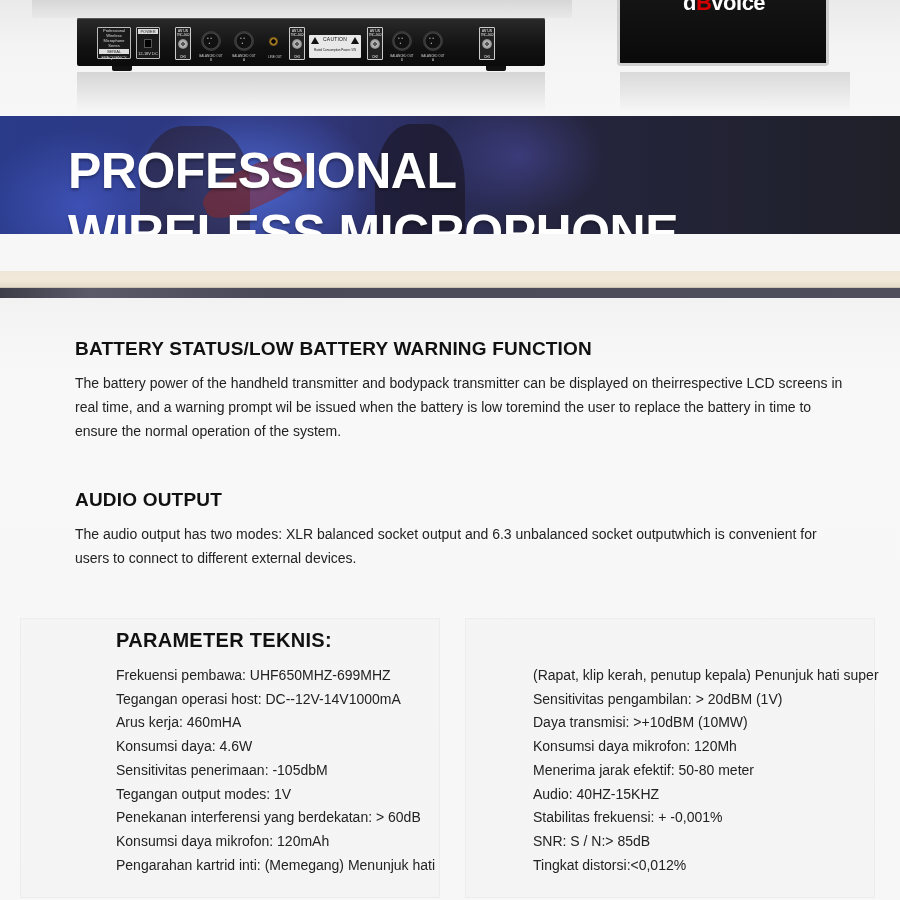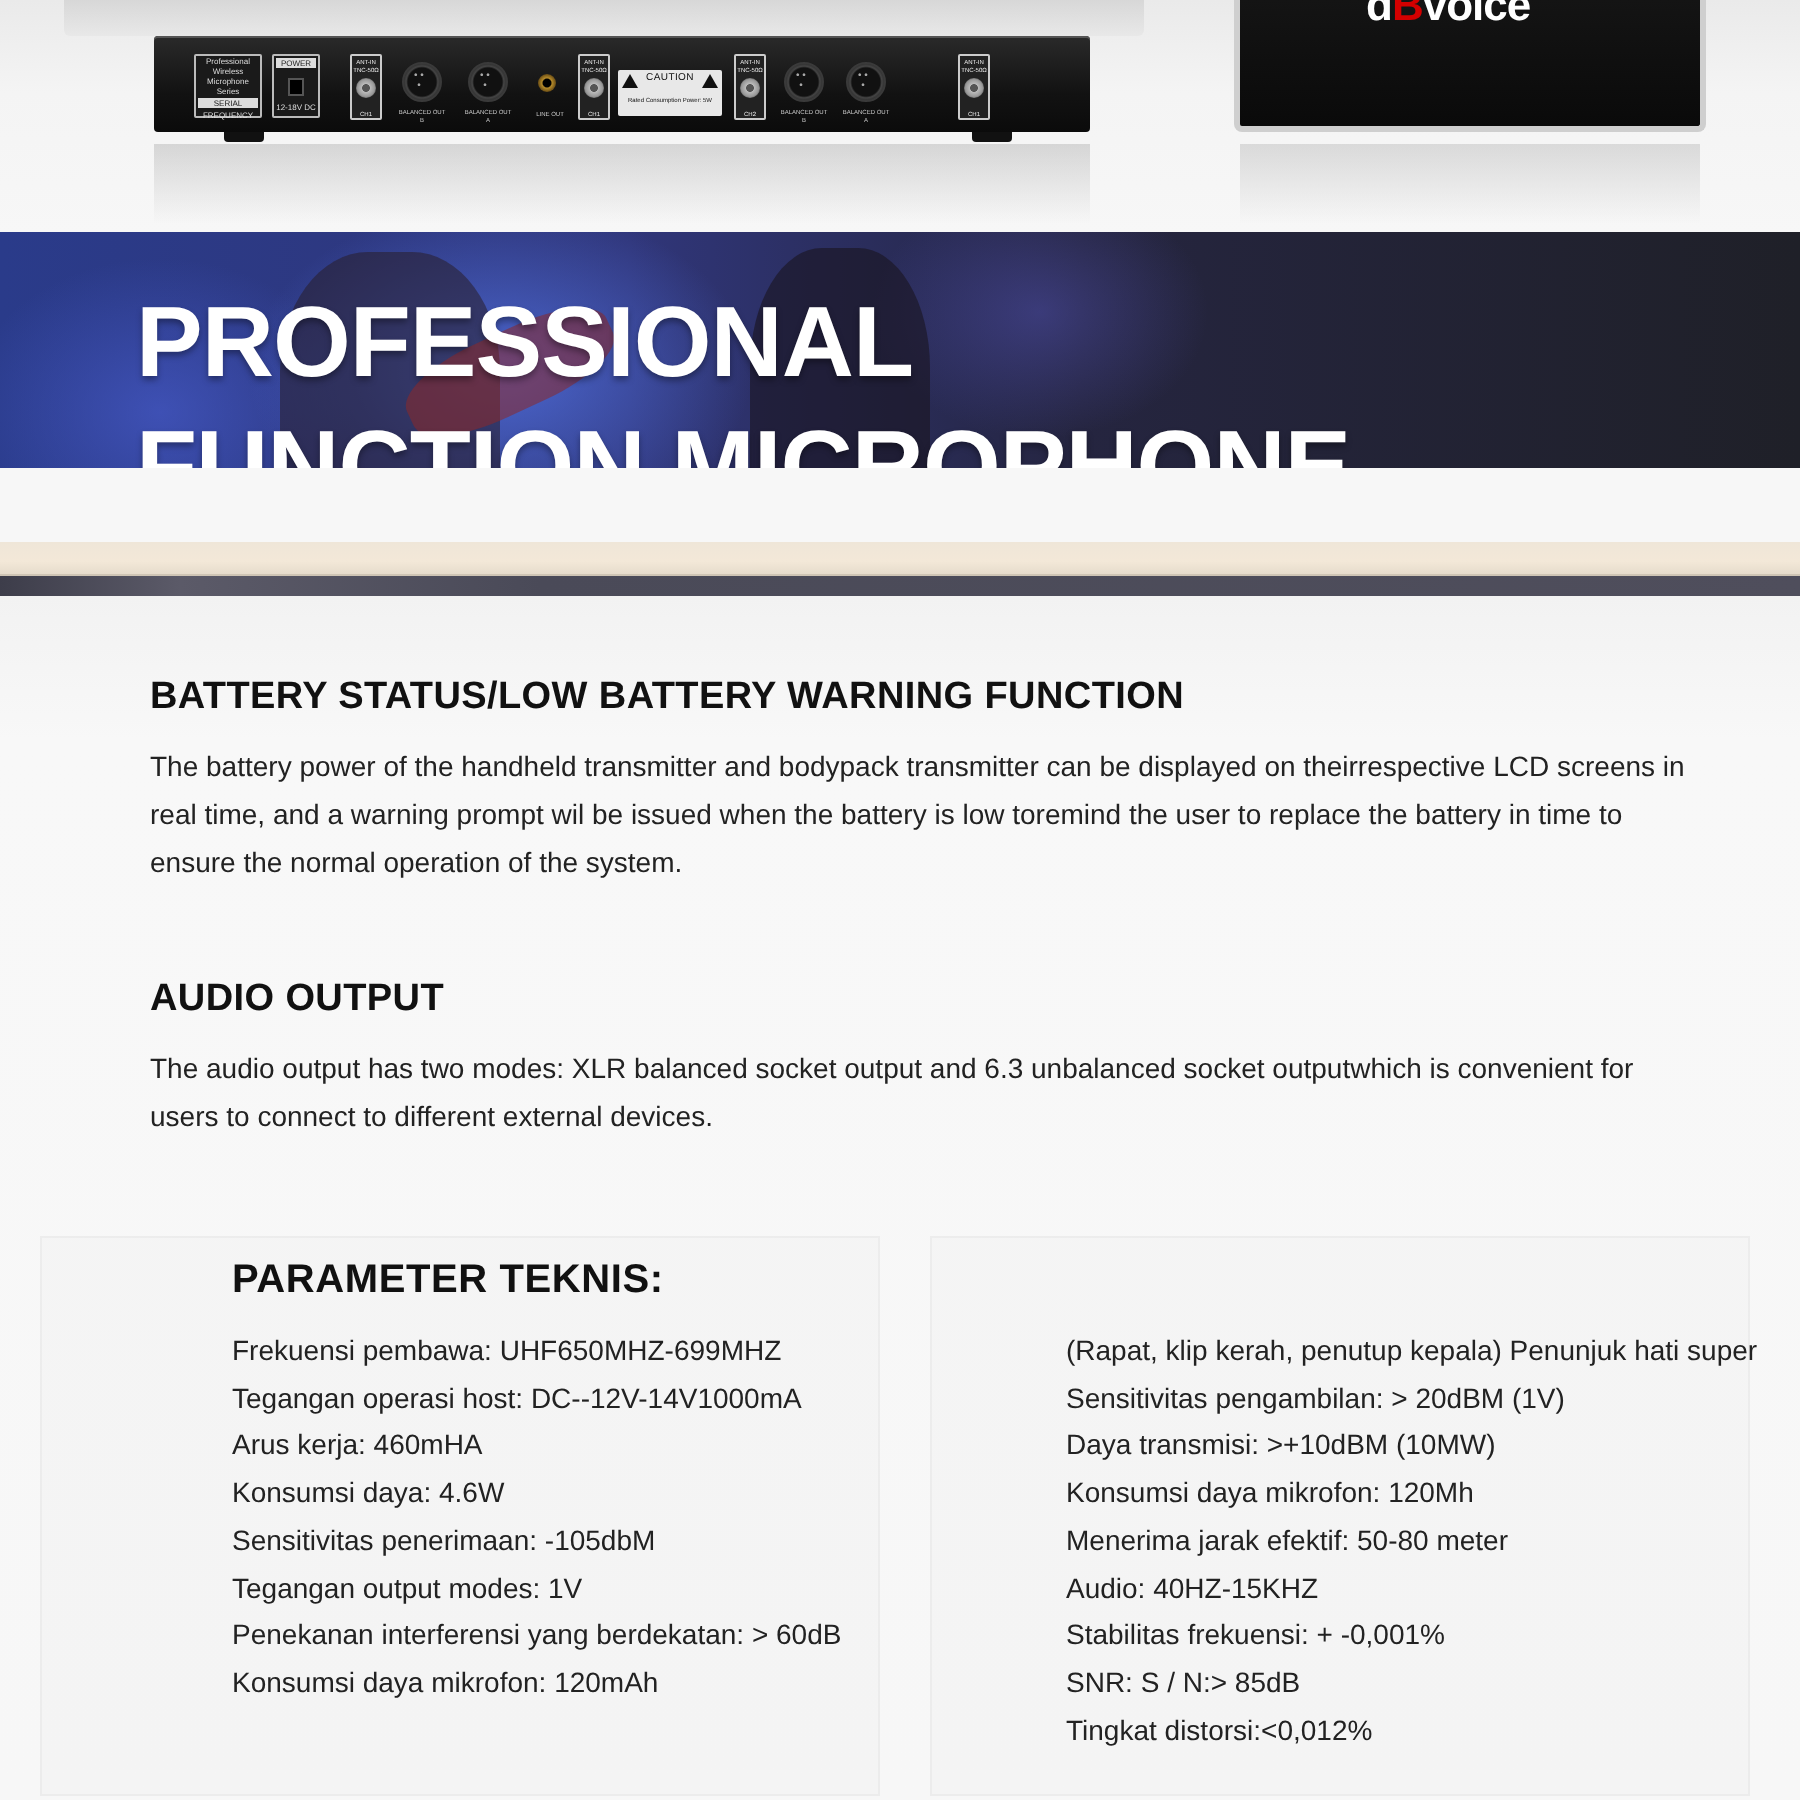--- a/index.html
+++ b/index.html
@@ -57,21 +57,21 @@
       background: radial-gradient(circle, #000 30%, #b58a2a 40%, #6a4d15 70%);
     }
     .caution {
       top: 17px; width: 52px; height: 23px; background: #e8e8e8; border-radius: 1px;
       color: #111; font-size: 4px; text-align: center;
     }
     .caution .c-title { font-size: 5px; margin-top: 1px; letter-spacing: .2px; }
     .caution .c-tri { position: absolute; top: 2px; width: 0; height: 0; border-left: 4px solid transparent; border-right: 4px solid transparent; border-bottom: 7px solid #111; }
 
     .case {
-      position: absolute; left: 617px; top: 0; width: 236px; height: 66px;
+      position: absolute; left: 617px; top: 0; width: 212px; height: 66px;
       background: linear-gradient(180deg, #141414, #0a0a0a);
       border: 3px solid #cfcfcf; border-top: none; border-radius: 0 0 4px 4px;
     }
     .case-brand {
       position: absolute; left: 63px; top: -10px; font-size: 22px; font-weight: bold; color: #fff;
       letter-spacing: -.5px;
     }
     .case-brand .red { color: #d40000; }
     .case-reflection {
       position: absolute; left: 620px; top: 72px; width: 230px; height: 40px;
@@ -198,21 +198,21 @@
   </div>
   <div class="case-reflection"></div>
 </div>
 
 <div class="hero">
   <div class="silhouette" style="left:140px;top:10px;width:110px;height:150px;background:rgba(40,30,40,.55);"></div>
   <div class="silhouette" style="left:200px;top:50px;width:110px;height:40px;background:rgba(140,40,40,.55);border-radius:40%;transform:rotate(-25deg);"></div>
   <div class="silhouette" style="left:375px;top:8px;width:90px;height:150px;background:rgba(25,20,30,.6);"></div>
   <div class="hero-title">
     <div>PROFESSIONAL</div>
-    <div>FUNCTION MICROPHONE</div>
+    <div>WIRELESS MICROPHONE</div>
   </div>
 </div>
 <div class="hero-bottom-band"></div>
 <div class="hero-dark-band"></div>
 
 <div class="content">
   <div class="ghost-box" style="left:20px;top:320px;width:420px;height:280px;"></div>
   <div class="ghost-box" style="left:465px;top:320px;width:410px;height:280px;"></div>
 
   <div class="section" id="sec-battery">
@@ -230,20 +230,21 @@
     <div class="param-cols">
       <div class="param-col left">
         <div class="param-item">Frekuensi pembawa: UHF650MHZ-699MHZ</div>
         <div class="param-item">Tegangan operasi host: DC--12V-14V1000mA</div>
         <div class="param-item">Arus kerja: 460mHA</div>
         <div class="param-item">Konsumsi daya: 4.6W</div>
         <div class="param-item">Sensitivitas penerimaan: -105dbM</div>
         <div class="param-item">Tegangan output modes: 1V</div>
         <div class="param-item">Penekanan interferensi yang berdekatan: &gt; 60dB</div>
         <div class="param-item">Konsumsi daya mikrofon: 120mAh</div>
+        <div class="param-item">Pengarahan kartrid inti: (Memegang) Menunjuk hati</div>
       </div>
       <div class="param-col right">
         <div class="param-item">(Rapat, klip kerah, penutup kepala) Penunjuk hati super</div>
         <div class="param-item">Sensitivitas pengambilan: &gt; 20dBM (1V)</div>
         <div class="param-item">Daya transmisi: &gt;+10dBM (10MW)</div>
         <div class="param-item">Konsumsi daya mikrofon: 120Mh</div>
         <div class="param-item">Menerima jarak efektif: 50-80 meter</div>
         <div class="param-item">Audio: 40HZ-15KHZ</div>
         <div class="param-item">Stabilitas frekuensi: + -0,001%</div>
         <div class="param-item">SNR: S / N:&gt; 85dB</div>

